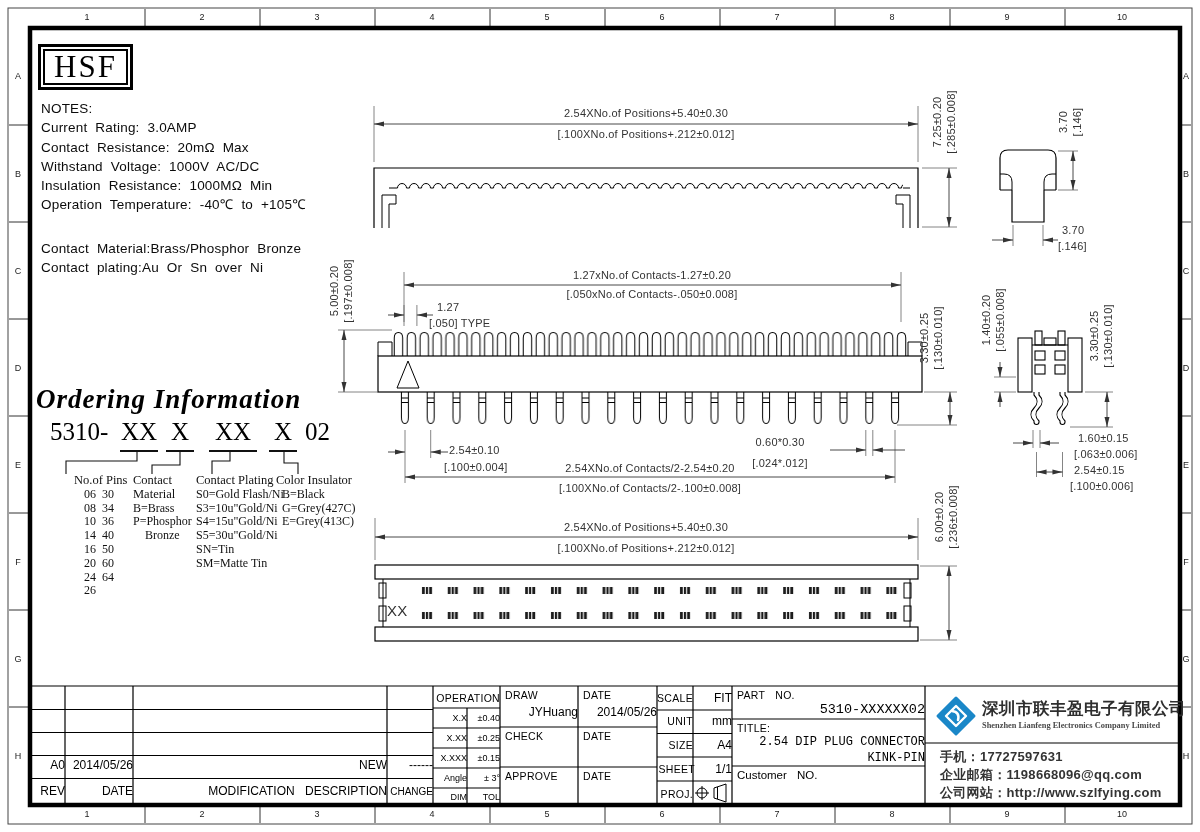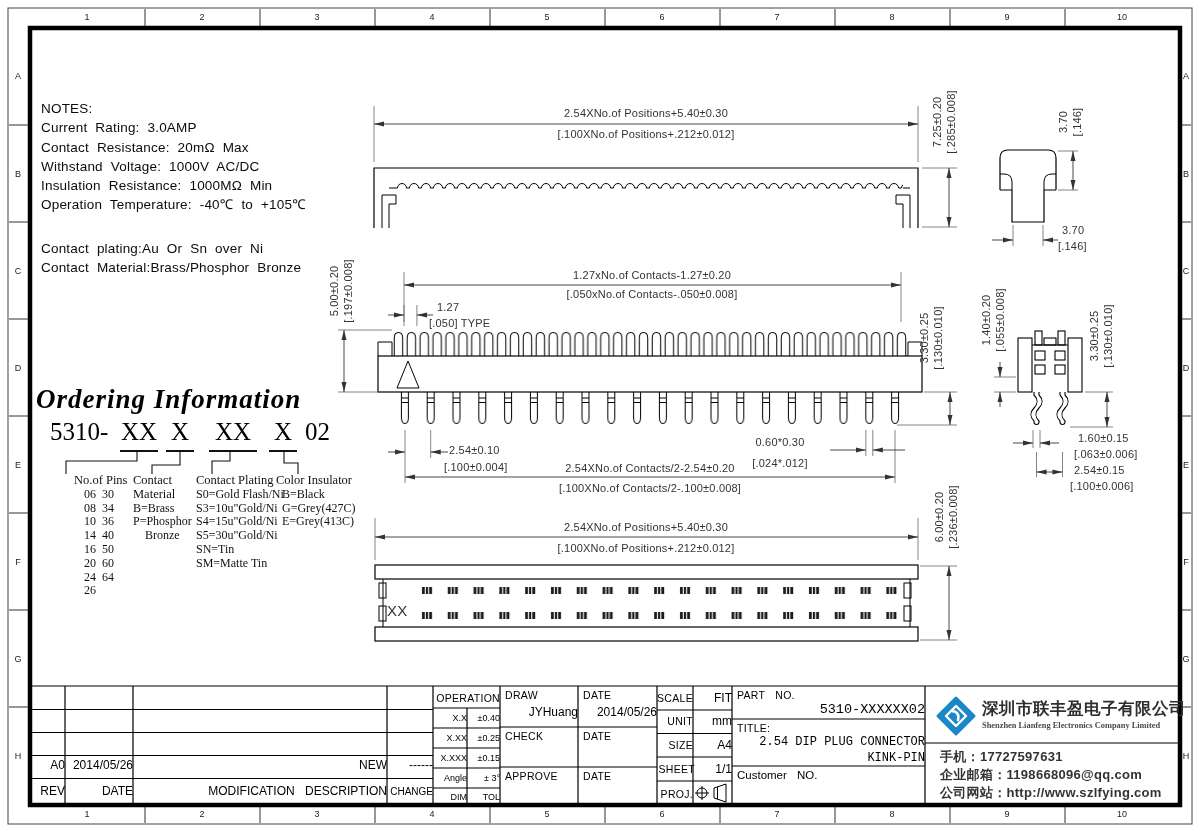--- a/index.html
+++ b/index.html
@@ -252,32 +252,35 @@
   <span class="rlab" style="left:18px;top:756px">H</span>
   <span class="rlab" style="left:1186px;top:76px">A</span>
   <span class="rlab" style="left:1186px;top:174px">B</span>
   <span class="rlab" style="left:1186px;top:271px">C</span>
   <span class="rlab" style="left:1186px;top:368px">D</span>
   <span class="rlab" style="left:1186px;top:465px">E</span>
   <span class="rlab" style="left:1186px;top:562px">F</span>
   <span class="rlab" style="left:1186px;top:659px">G</span>
   <span class="rlab" style="left:1186px;top:756px">H</span>
 
+  <div class="hsf">
+    <div class="in">HSF</div>
+  </div>
 
   <div class="notes">
     <div>NOTES:</div>
     <div>Current Rating: 3.0AMP</div>
     <div>Contact Resistance: 20mΩ Max</div>
     <div>Withstand Voltage: 1000V AC/DC</div>
     <div>Insulation Resistance: 1000MΩ Min</div>
     <div>Operation Temperature: -40℃ to +105℃</div>
   </div>
   <div class="notes2">
+    <div>Contact Material:Brass/Phosphor Bronze</div>
     <div>Contact plating:Au Or Sn over Ni</div>
-    <div>Contact Material:Brass/Phosphor Bronze</div>
   </div>
 
   <div class="ord-title">Ordering Information</div>
   <span class="seg" style="left:50px;top:418px">5310-</span>
   <span class="seg" style="left:120px;top:418px;width:38px">XX</span>
   <span class="seg" style="left:166px;top:418px;width:28px">X</span>
   <span class="seg" style="left:209px;top:418px;width:48px">XX</span>
   <span class="seg" style="left:269px;top:418px;width:28px">X</span>
   <span class="seg" style="left:305px;top:418px">02</span>
 

